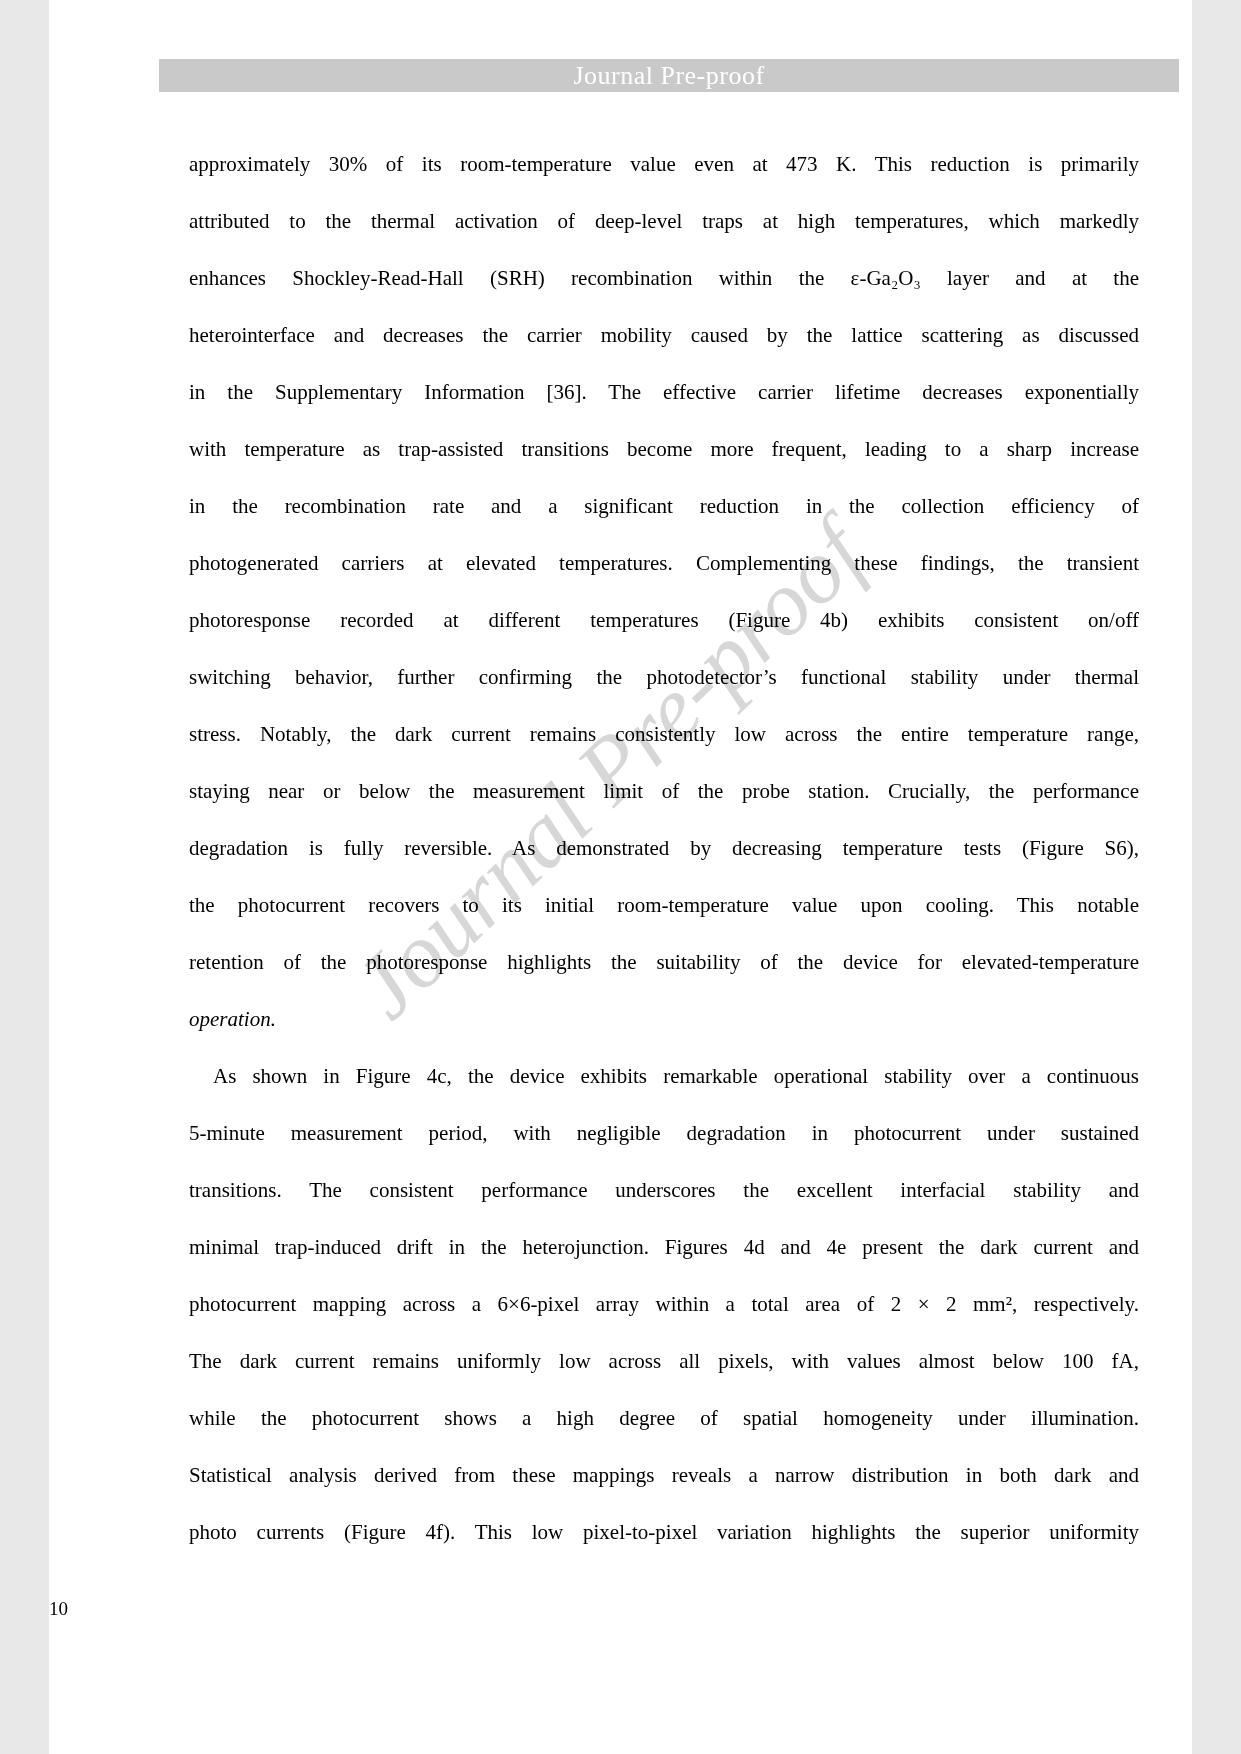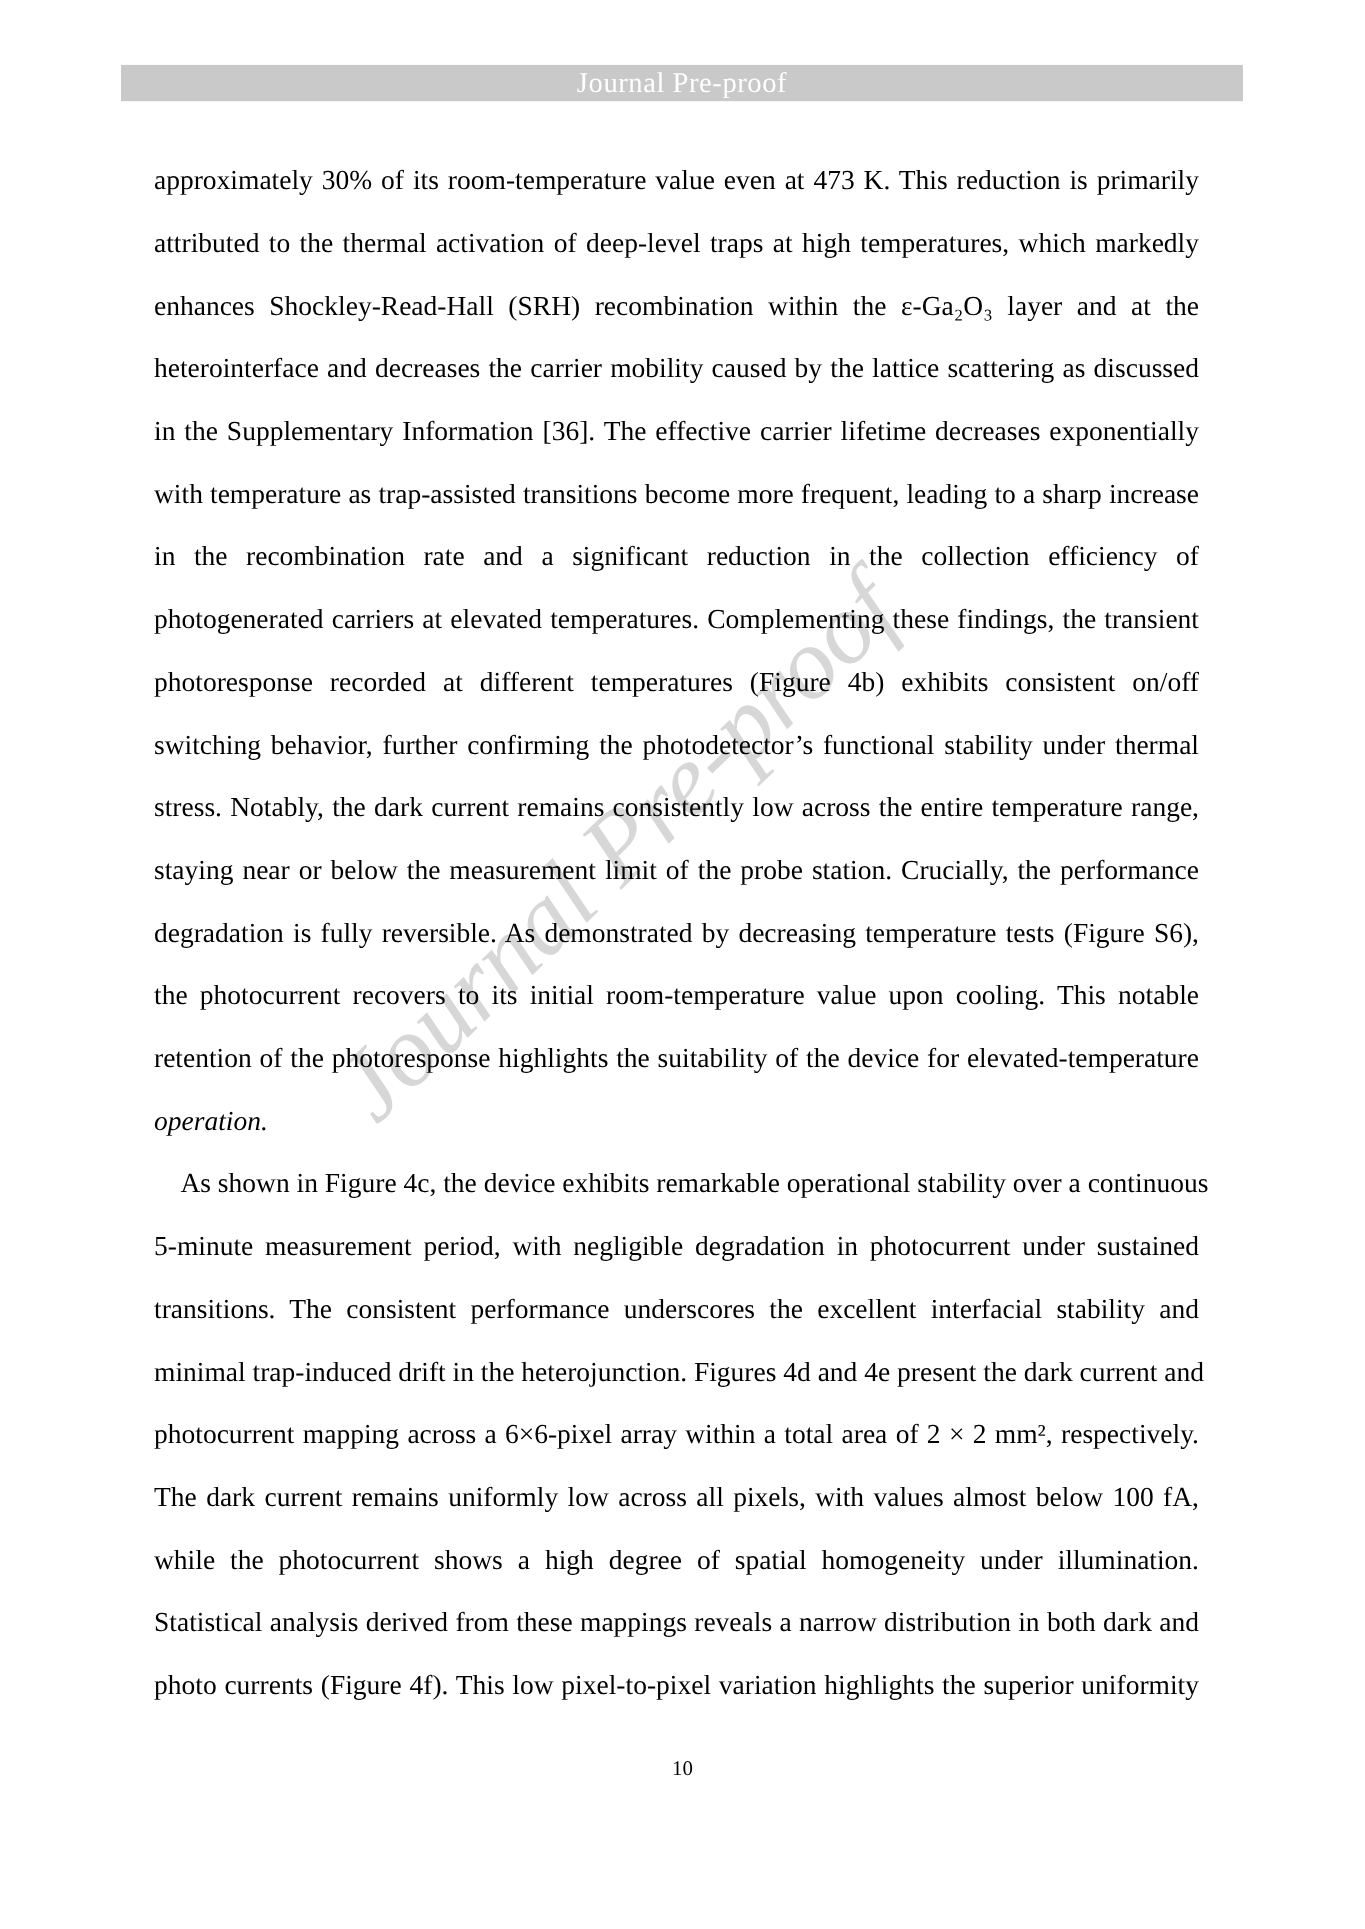--- a/index.html
+++ b/index.html
@@ -1,18 +1,18 @@
 <!DOCTYPE html>
 <html style="--page-background: #ffffff; --banner-background: #c9c9c9; --banner-text: #ffffff; --body-text: #000000; --watermark-text: #d7d7d7;"><head>
 <meta charset="utf-8">
 <style>
   html, body { margin: 0; padding: 0; background: #e8e8e8; }
   .page {
     position: relative;
-    width: 1241px;
+    width: 1143px;
     height: 1754px;
     margin: 0 auto;
     background: var(--page-background, #ffffff);
     font-family: "Liberation Serif", serif;
     overflow: hidden;
   }
   .banner {
     position: absolute;
     left: 110px;
     top: 59px;
@@ -47,33 +47,32 @@
     position: absolute;
     left: 140px;
     top: 136px;
     width: 950px;
     z-index: 1;
     color: var(--body-text, #000000);
   }
   .line {
     height: 57px;
     line-height: 57px;
-    font-size: 25px;
+    font-size: 21px;
     white-space: nowrap;
     text-align: justify;
     text-align-last: justify;
   }
   .line.no-just { text-align-last: left; font-style: italic; }
   .line.indent { text-indent: 24px; }
   .page-number {
     position: absolute;
     left: 0;
     top: 1598px;
     width: 100%;
-    text-align: center;
     font-size: 19px;
     color: var(--body-text, #000000);
     z-index: 1;
   }
 </style>
 </head>
 <body>
 
 <div class="page">
   <div class="banner">

